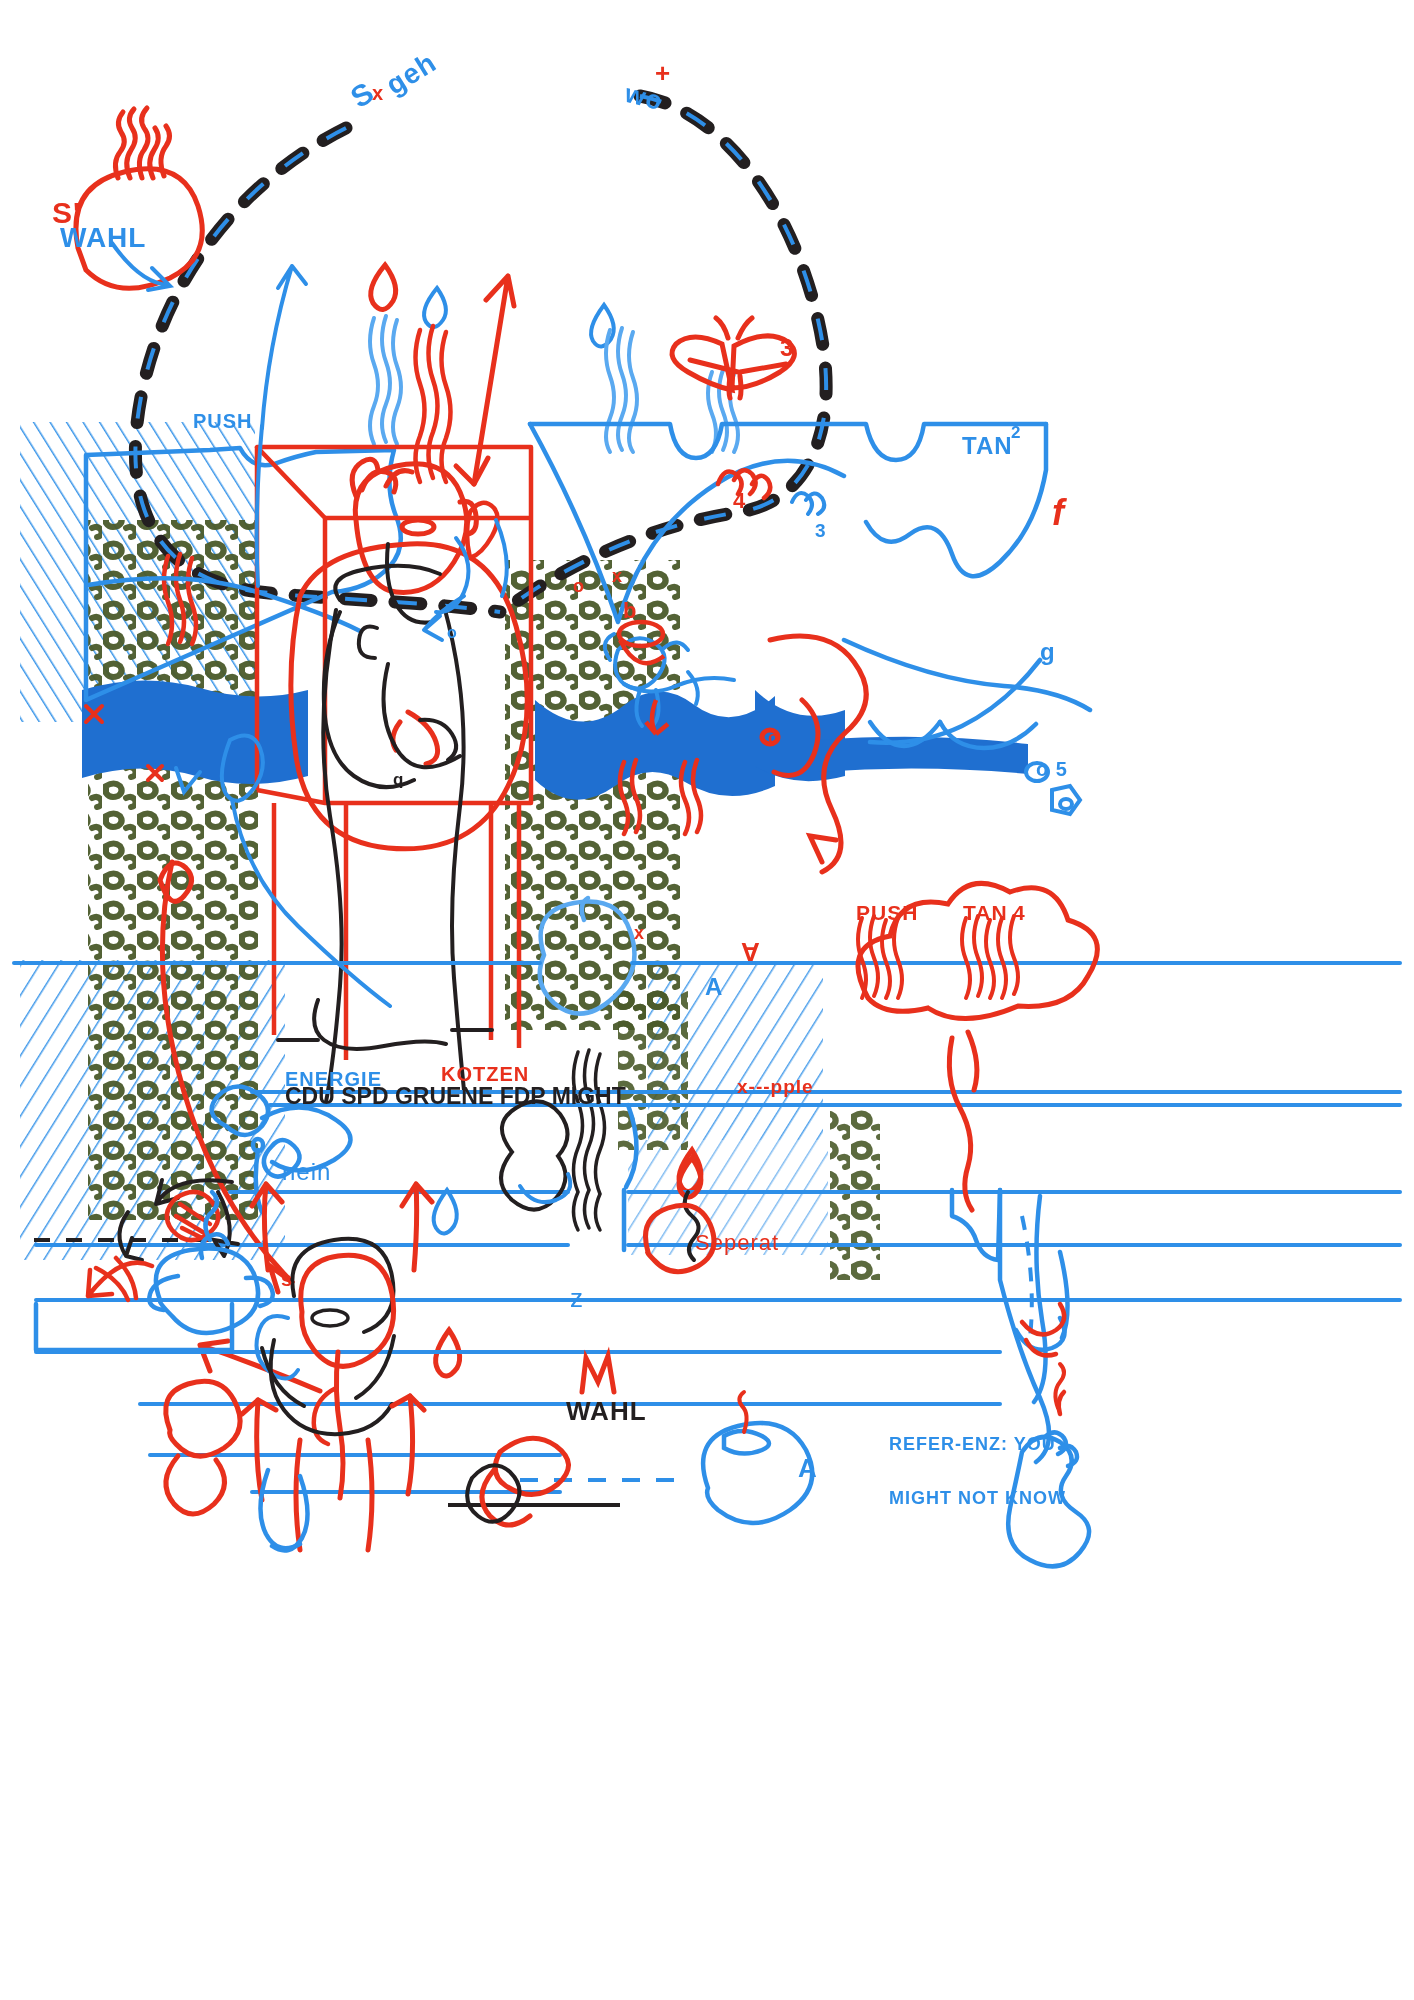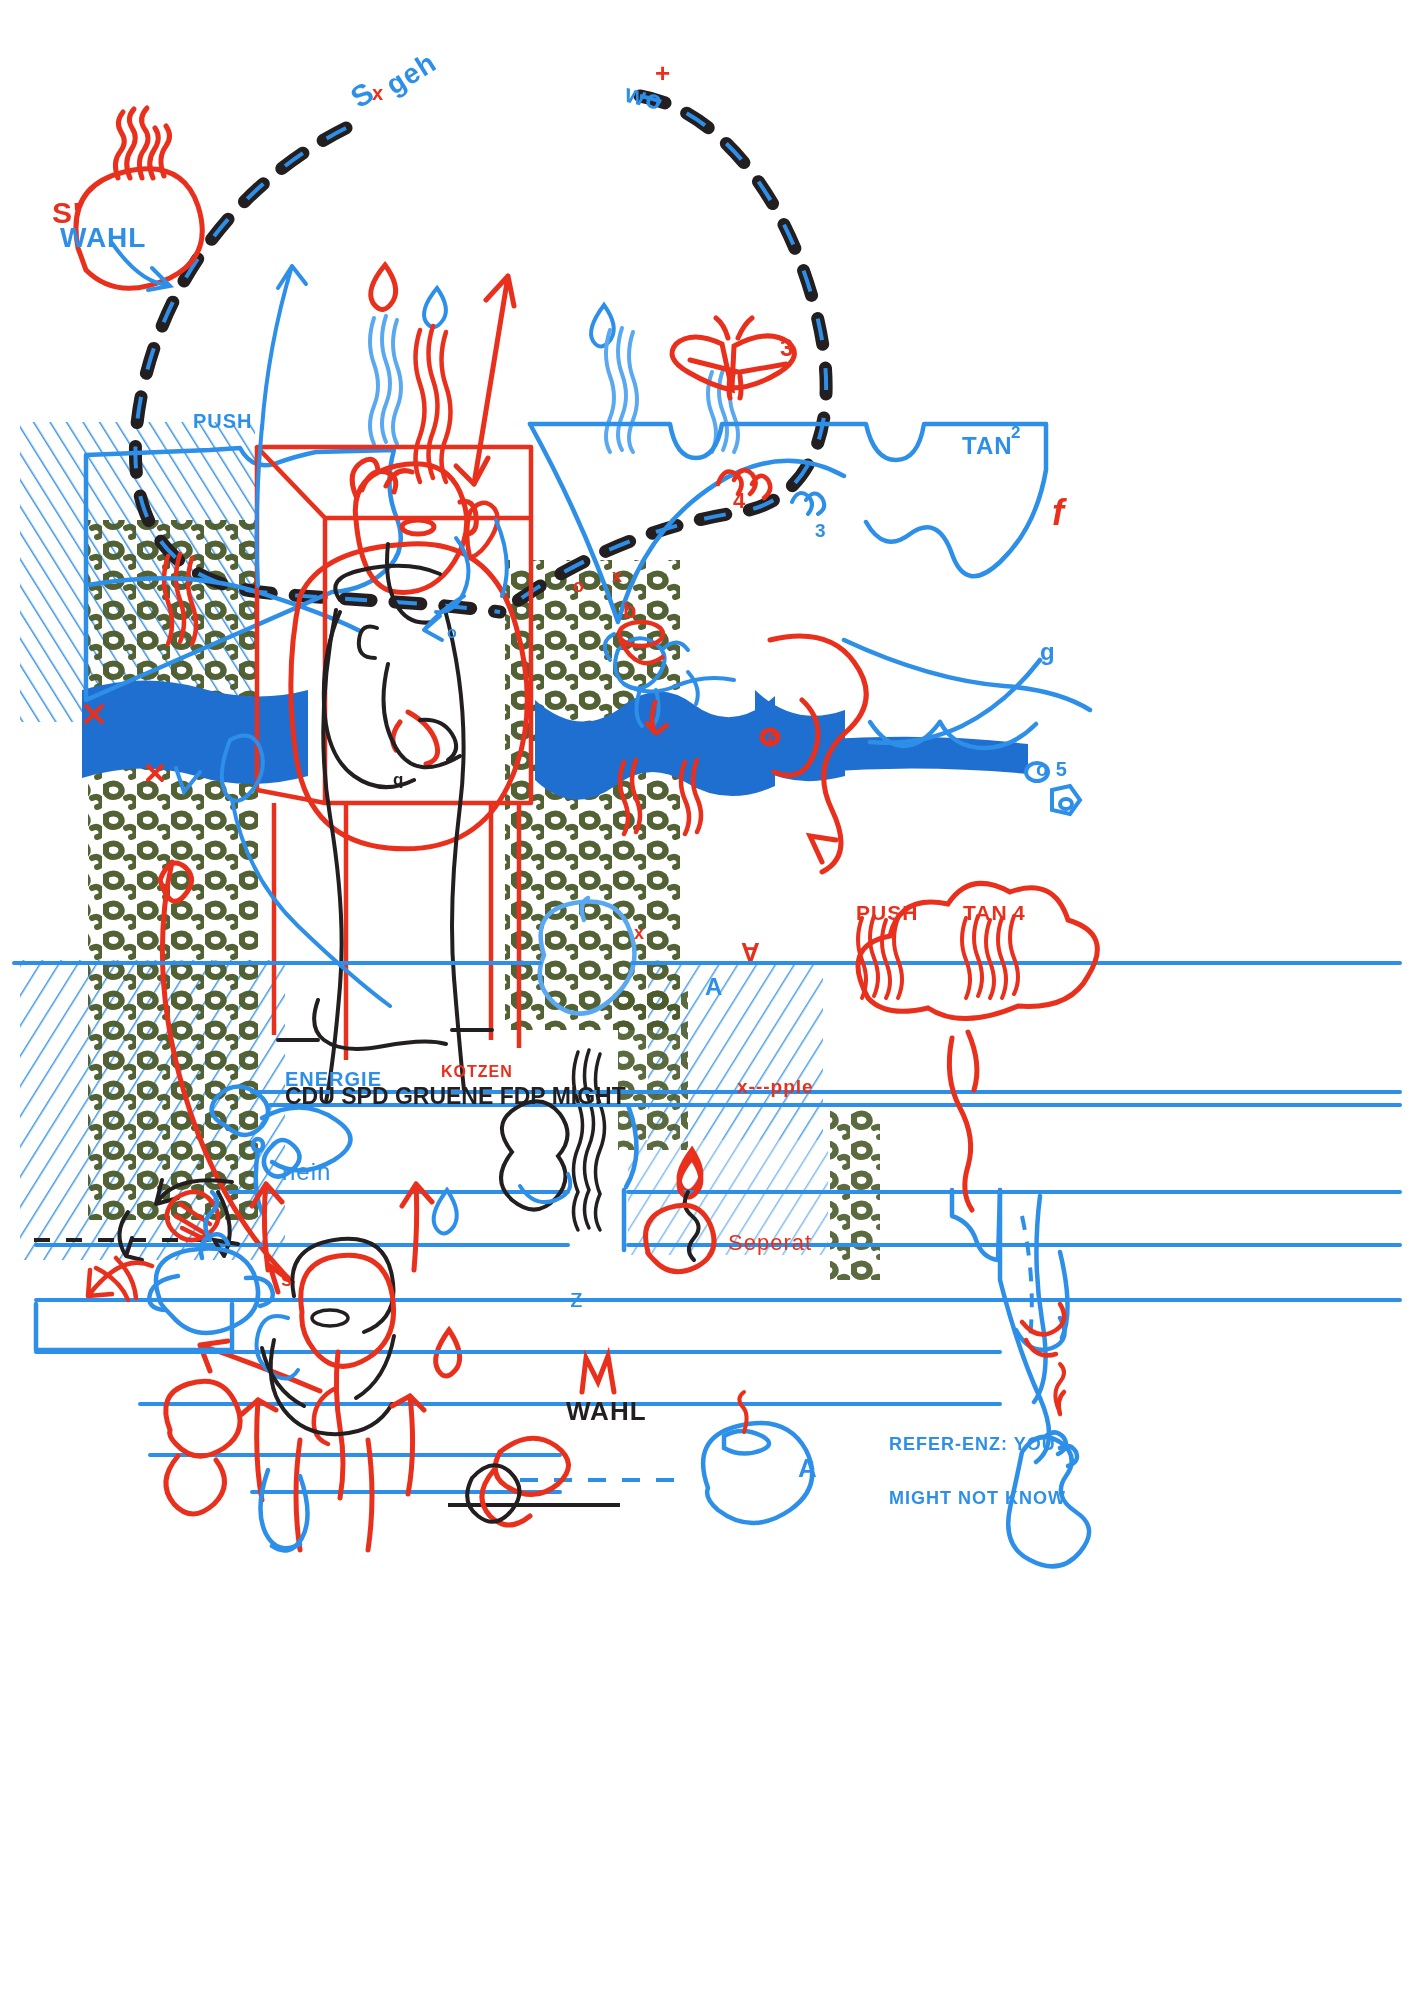--- a/index.html
+++ b/index.html
@@ -402,25 +402,25 @@
 <span class="lbl" style="left:768px;top:728px;color:#e8301c;font-size:17px;">o</span>
 <span class="lbl" style="left:393px;top:770px;color:#231f20;font-size:17px;">q</span>
 <span class="lbl" style="left:447px;top:624px;color:#2e8fe8;font-size:16px;">o</span>
 <span class="lbl" style="left:634px;top:923px;color:#e8301c;font-size:18px;">x</span>
 <span class="lbl" style="left:740px;top:936px;color:#e8301c;font-size:26px;transform:rotate(180deg);">A</span>
 <span class="lbl" style="left:705px;top:973px;color:#2e8fe8;font-size:24px;">A</span>
 <span class="lbl" style="left:856px;top:901px;color:#e8301c;font-size:21px;">PUSH</span>
 <span class="lbl" style="left:963px;top:901px;color:#e8301c;font-size:21px;">TAN</span>
 <span class="lbl" style="left:1013px;top:901px;color:#e8301c;font-size:21px;">4</span>
 <span class="lbl" style="left:285px;top:1068px;color:#2e8fe8;font-size:20px;">ENERGIE</span>
-<span class="lbl" style="left:441px;top:1063px;color:#e8301c;font-size:16px;">KOTZEN</span>
+<span class="lbl" style="left:441px;top:1063px;color:#e8301c;font-size:20px;">KOTZEN</span>
 <span class="lbl" style="left:285px;top:1083px;color:#231f20;font-size:23px;letter-spacing:0px;">CDU SPD GRUENE FDP MIGHT</span>
 <span class="lbl" style="left:737px;top:1076px;color:#e8301c;font-size:19px;">x---pple</span>
 <span class="lbl" style="left:254px;top:1158px;color:#2e8fe8;font-size:24px;font-weight:400;padding-left:28px;">nein</span>
-<span class="lbl" style="left:695px;top:1230px;color:#e8301c;font-size:22px;font-weight:400;margin-left:33px;">Seperat</span>
+<span class="lbl" style="left:695px;top:1230px;color:#e8301c;font-size:22px;font-weight:400;">Seperat</span>
 <span class="lbl" style="left:570px;top:1283px;color:#2e8fe8;font-size:26px;font-weight:400;">z</span>
 <span class="lbl" style="left:281px;top:1268px;color:#e8301c;font-size:20px;">s</span>
 <span class="lbl" style="left:566px;top:1396px;color:#231f20;font-size:26px;">WAHL</span>
 <span class="lbl" style="left:798px;top:1453px;color:#2e8fe8;font-size:26px;">A</span>
 <span class="lbl" style="left:889px;top:1434px;color:#2e8fe8;font-size:18px;">REFER-ENZ: YOU</span>
 <span class="lbl" style="left:889px;top:1456px;color:#2e8fe8;font-size:18px;margin-top:32px;">MIGHT NOT KNOW</span>
 
 </div>
 
 </body></html>

